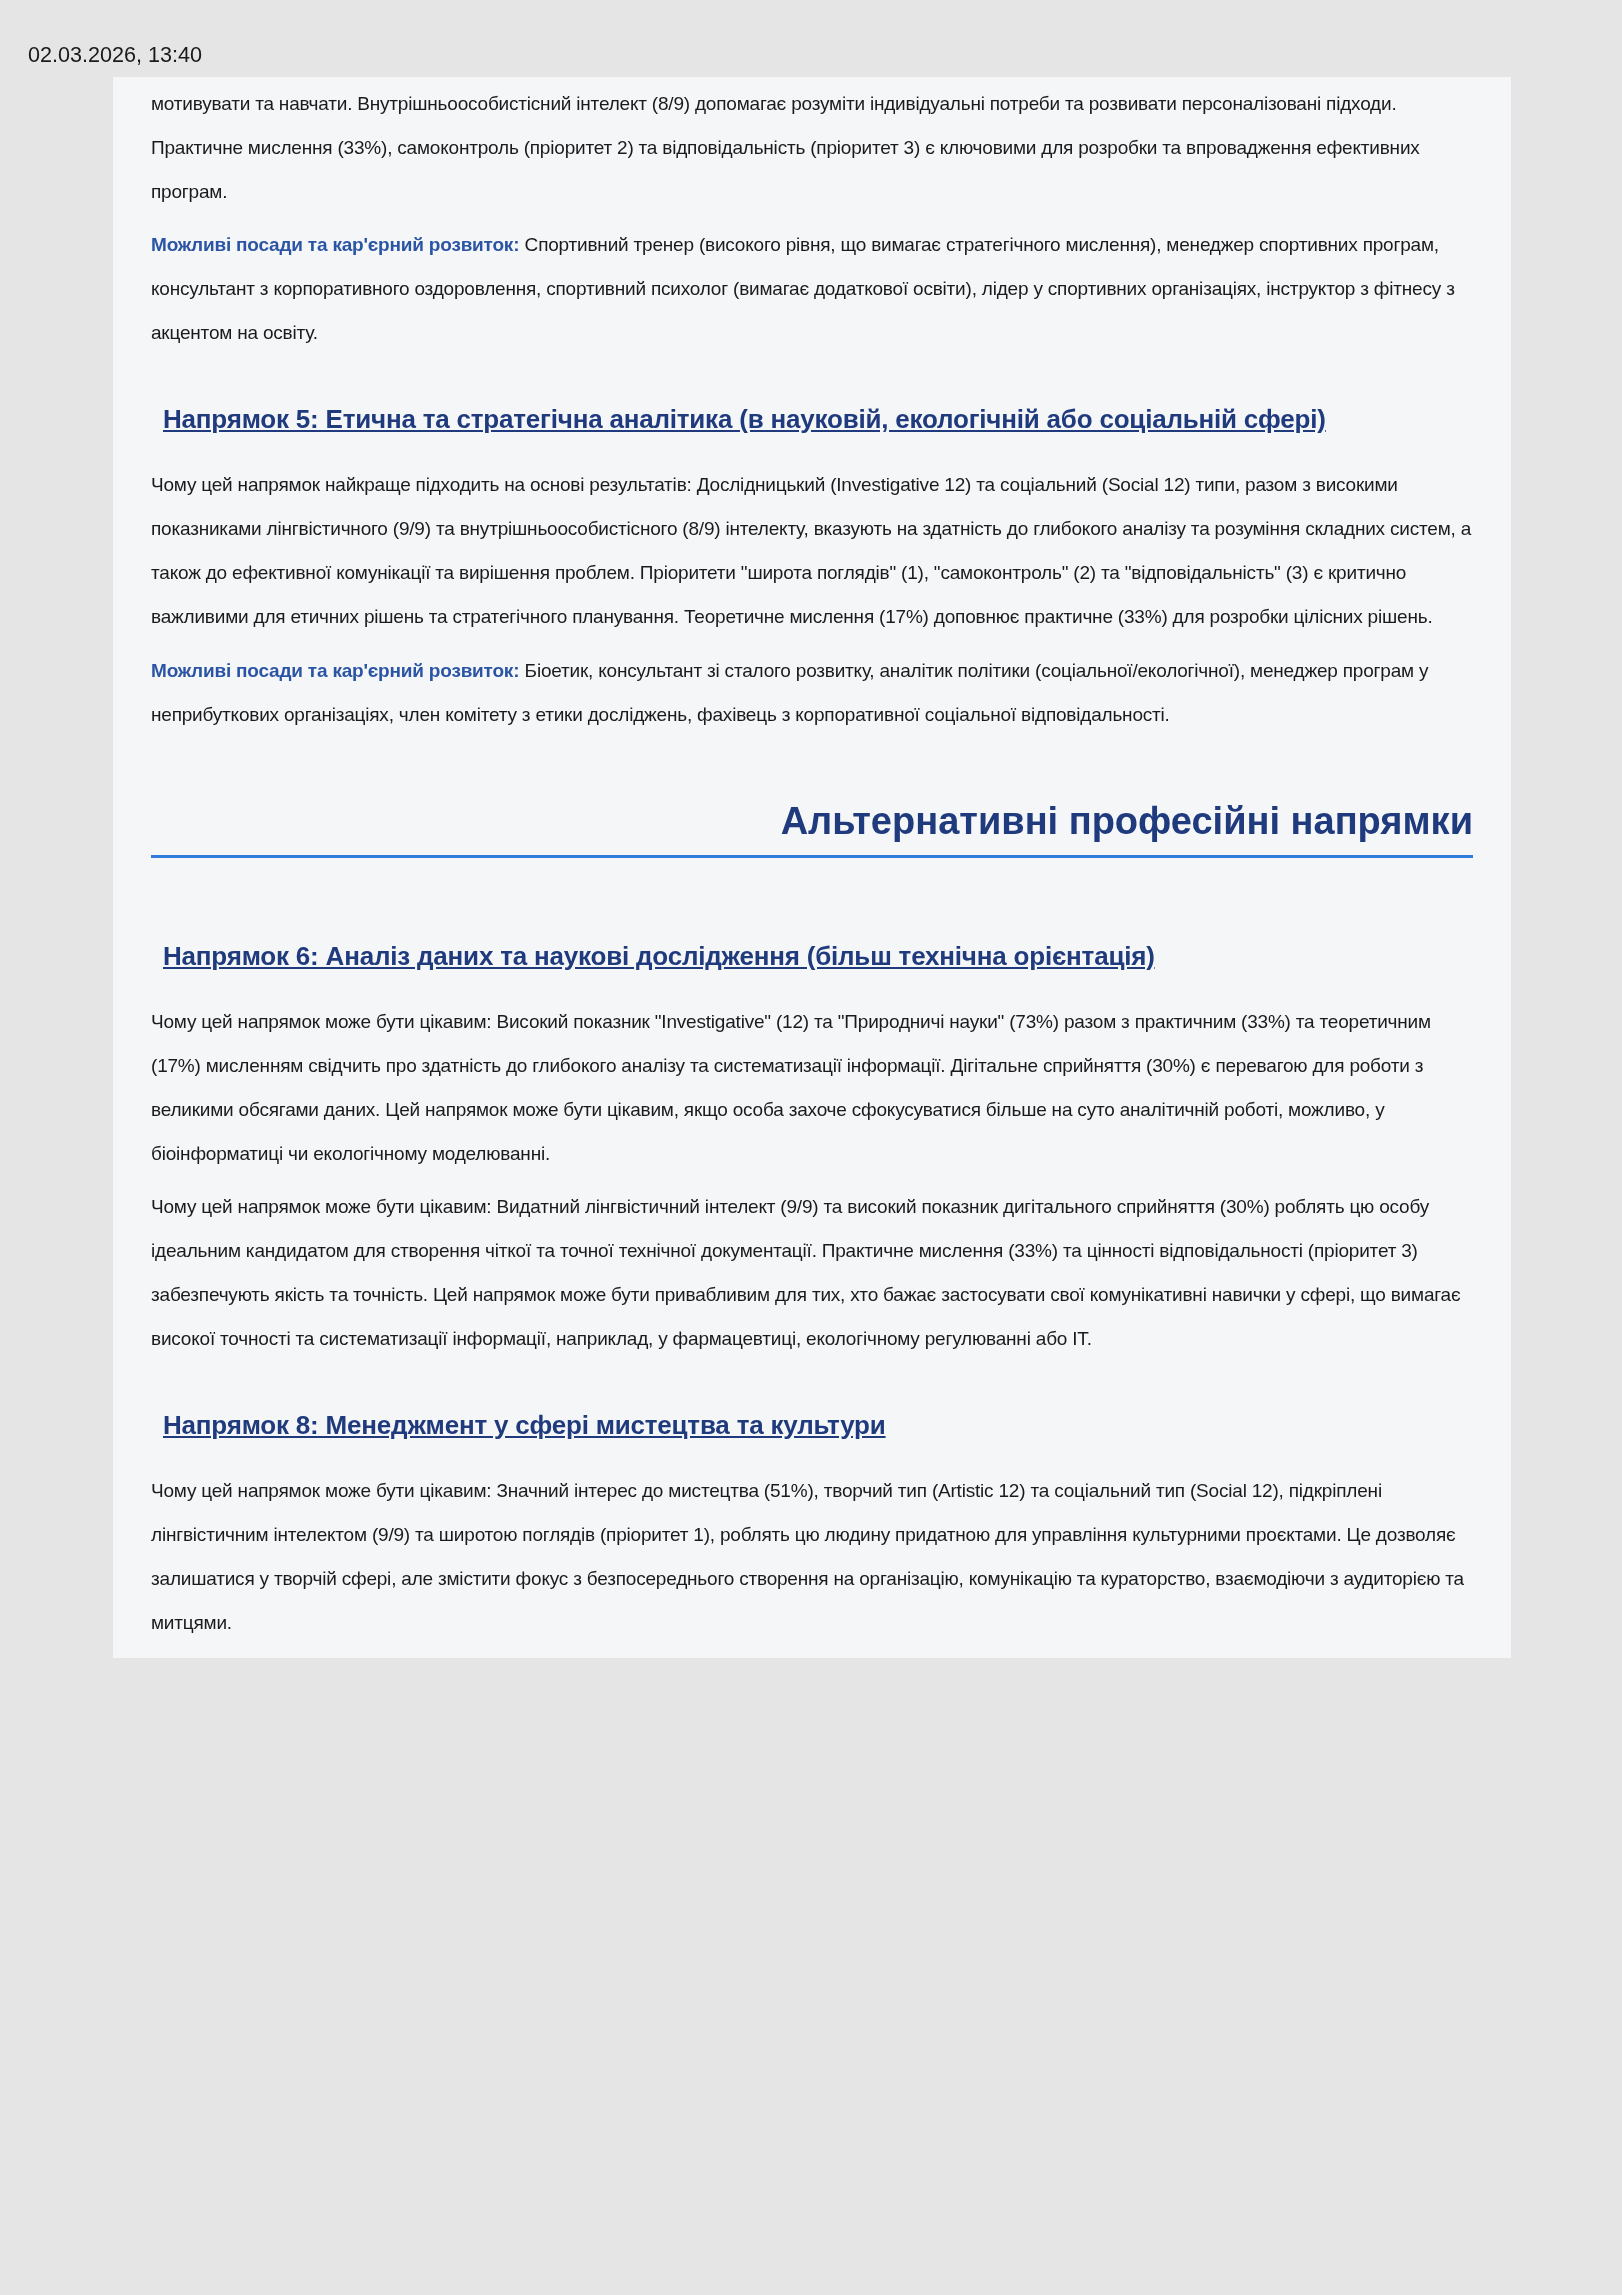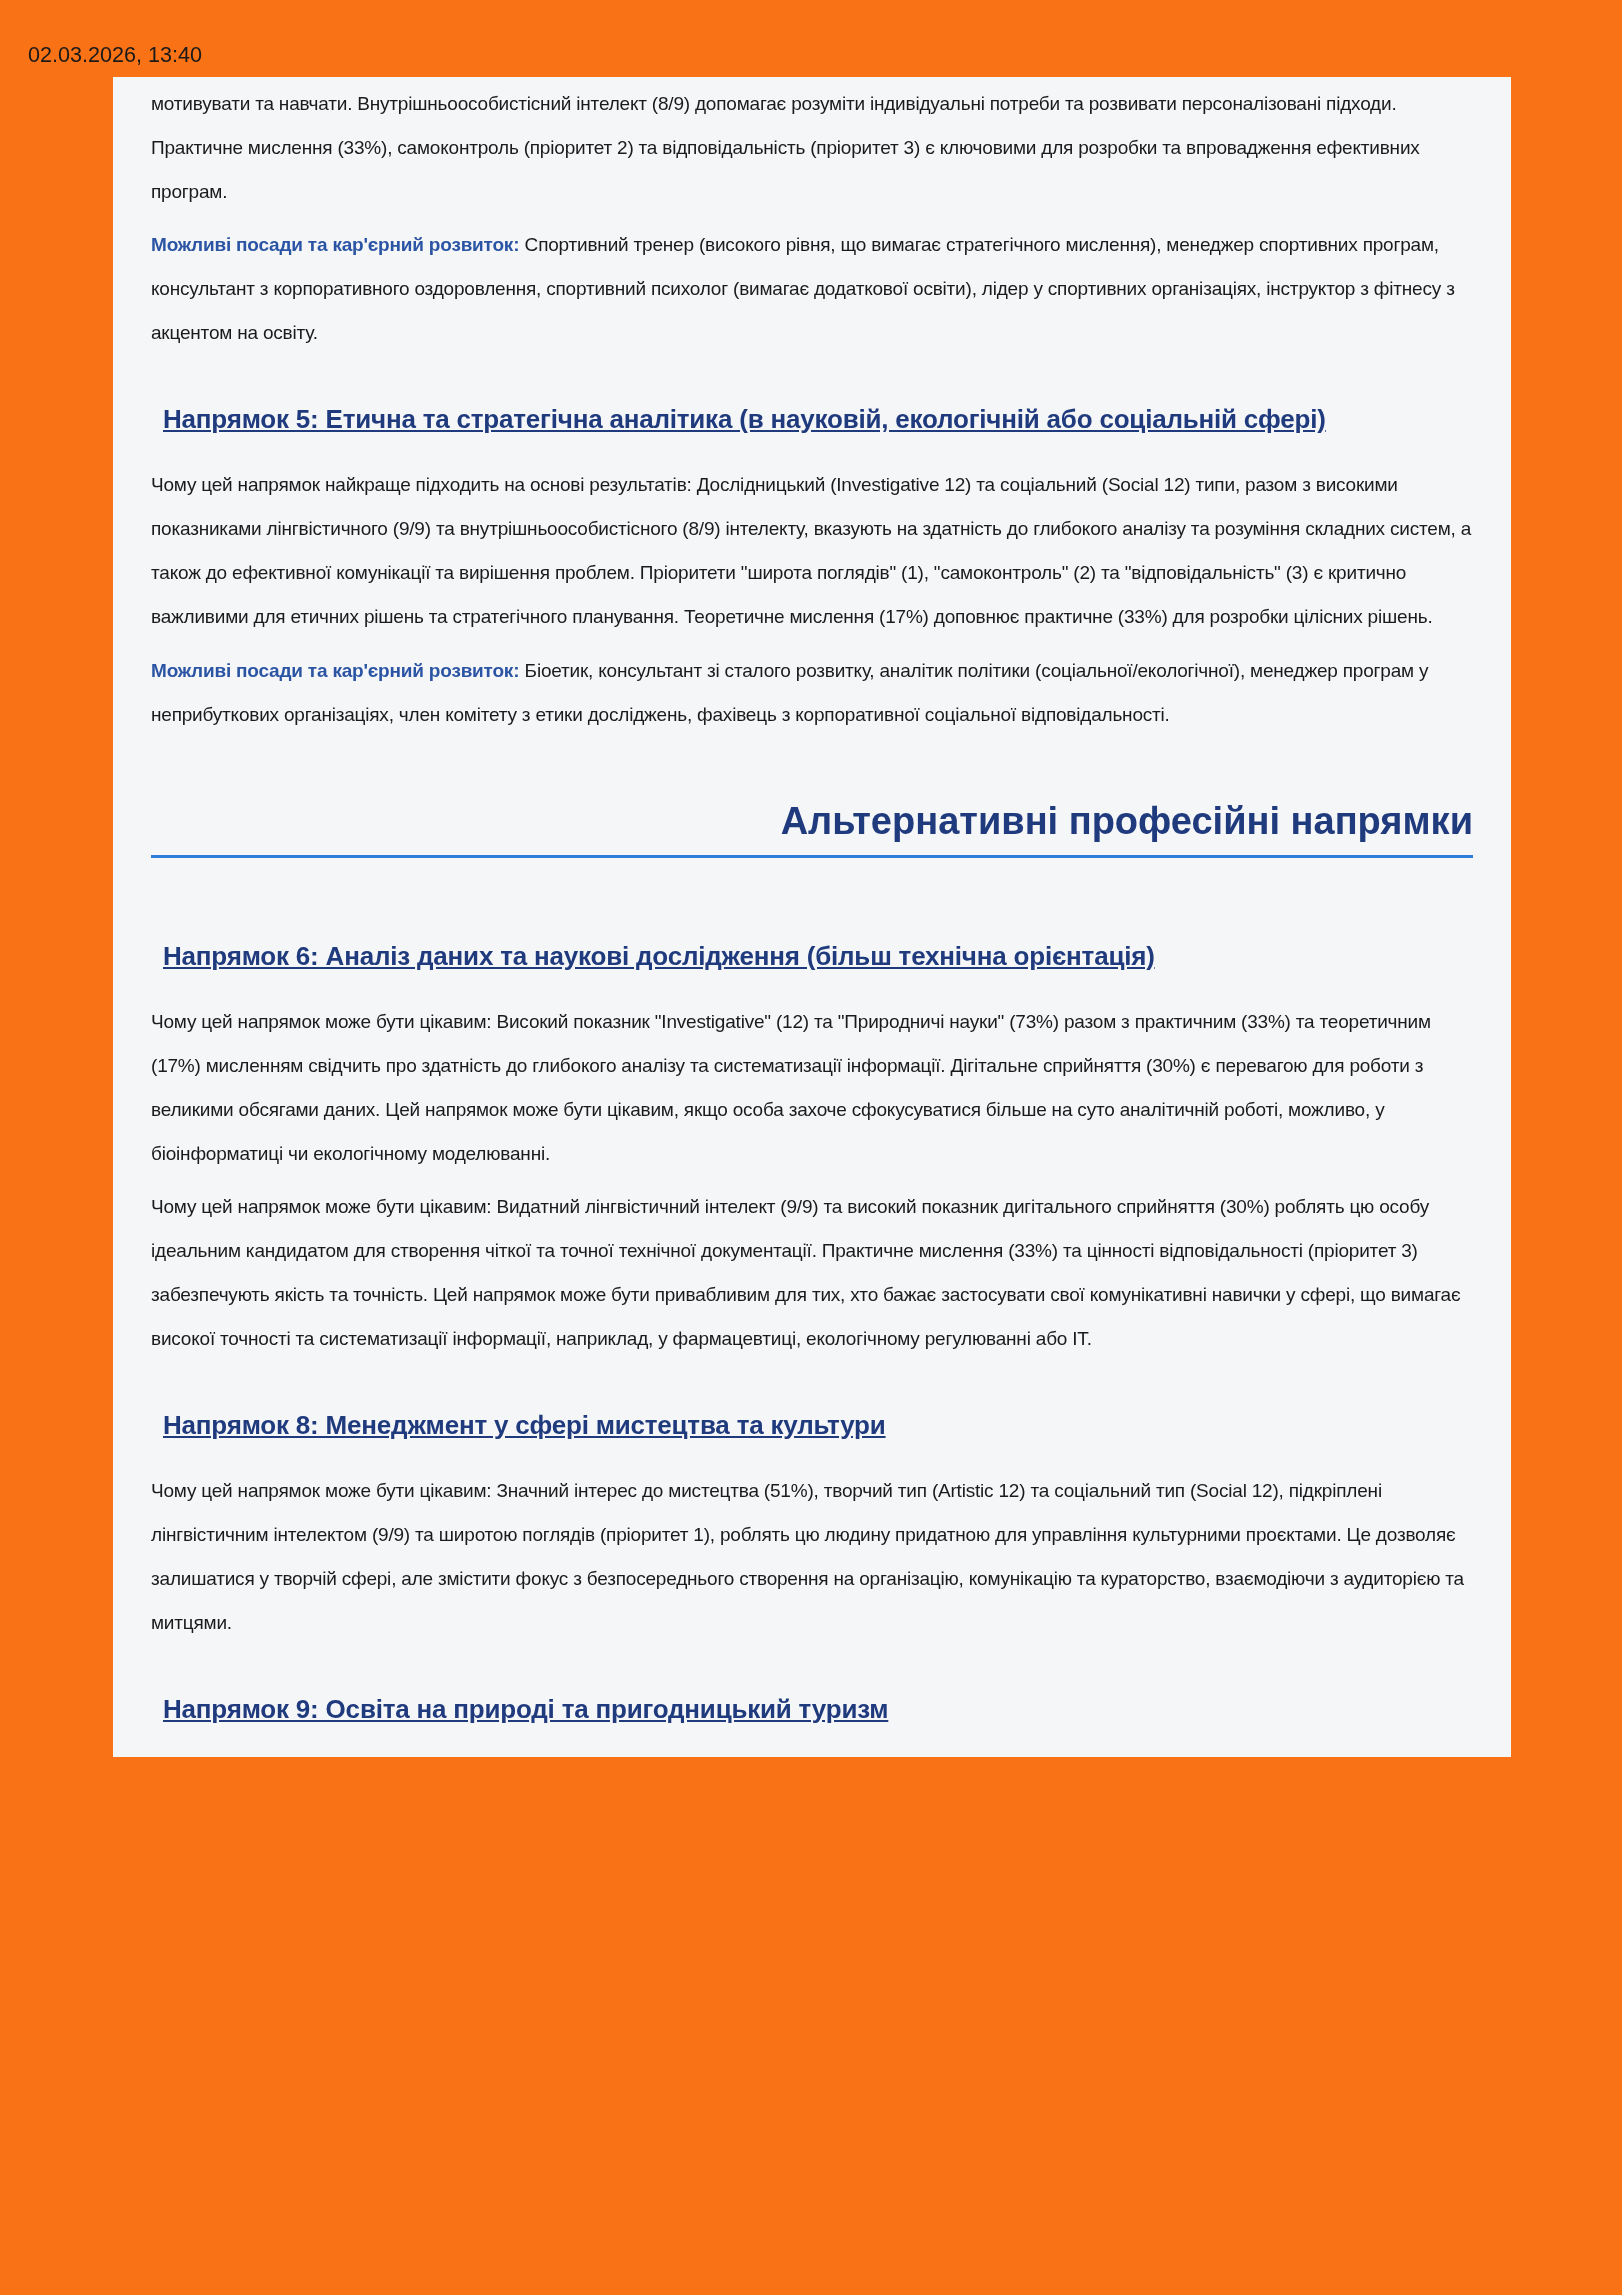--- a/index.html
+++ b/index.html
@@ -13,21 +13,21 @@
   *{margin:0;padding:0;box-sizing:border-box;}
   html,body{background:#ffffff;}
   body{
     font-family:"Liberation Sans","DejaVu Sans",sans-serif;
     color:var(--body-text);
   }
   .page{
     position:relative;
     width:1622px;
     height:2295px;
-    background:#f97316;
+    background:#e5e5e5;
     overflow:hidden;
   }
   .print-header{
     position:absolute;
     left:28px;
     top:42px;
     font-size:21.6px;
     color:var(--chrome-text);
   }
   .content-card{
@@ -111,19 +111,18 @@
     </div>
 
     <h3 class="dir-heading">Напрямок 6: Аналіз даних та наукові дослідження (більш технічна орієнтація)</h3>
     <p>Чому цей напрямок може бути цікавим: Високий показник "Investigative" (12) та "Природничі науки" (73%) разом з практичним (33%) та теоретичним (17%) мисленням свідчить про здатність до глибокого аналізу та систематизації інформації. Дігітальне сприйняття (30%) є перевагою для роботи з великими обсягами даних. Цей напрямок може бути цікавим, якщо особа захоче сфокусуватися більше на суто аналітичній роботі, можливо, у біоінформатиці чи екологічному моделюванні.</p>
 
     <p>Чому цей напрямок може бути цікавим: Видатний лінгвістичний інтелект (9/9) та високий показник дигітального сприйняття (30%) роблять цю особу ідеальним кандидатом для створення чіткої та точної технічної документації. Практичне мислення (33%) та цінності відповідальності (пріоритет 3) забезпечують якість та точність. Цей напрямок може бути привабливим для тих, хто бажає застосувати свої комунікативні навички у сфері, що вимагає високої точності та систематизації інформації, наприклад, у фармацевтиці, екологічному регулюванні або ІТ.</p>
 
     <h3 class="dir-heading">Напрямок 8: Менеджмент у сфері мистецтва та культури</h3>
     <p>Чому цей напрямок може бути цікавим: Значний інтерес до мистецтва (51%), творчий тип (Artistic 12) та соціальний тип (Social 12), підкріплені лінгвістичним інтелектом (9/9) та широтою поглядів (пріоритет 1), роблять цю людину придатною для управління культурними проєктами. Це дозволяє залишатися у творчій сфері, але змістити фокус з безпосереднього створення на організацію, комунікацію та кураторство, взаємодіючи з аудиторією та митцями.</p>
 
-    <h3 class="dir-heading">Напрямок 9: Освіта на природі та пригодницький туризм</h3>
 
   </div>
 
 
 </div>
 
 
 </body></html>

